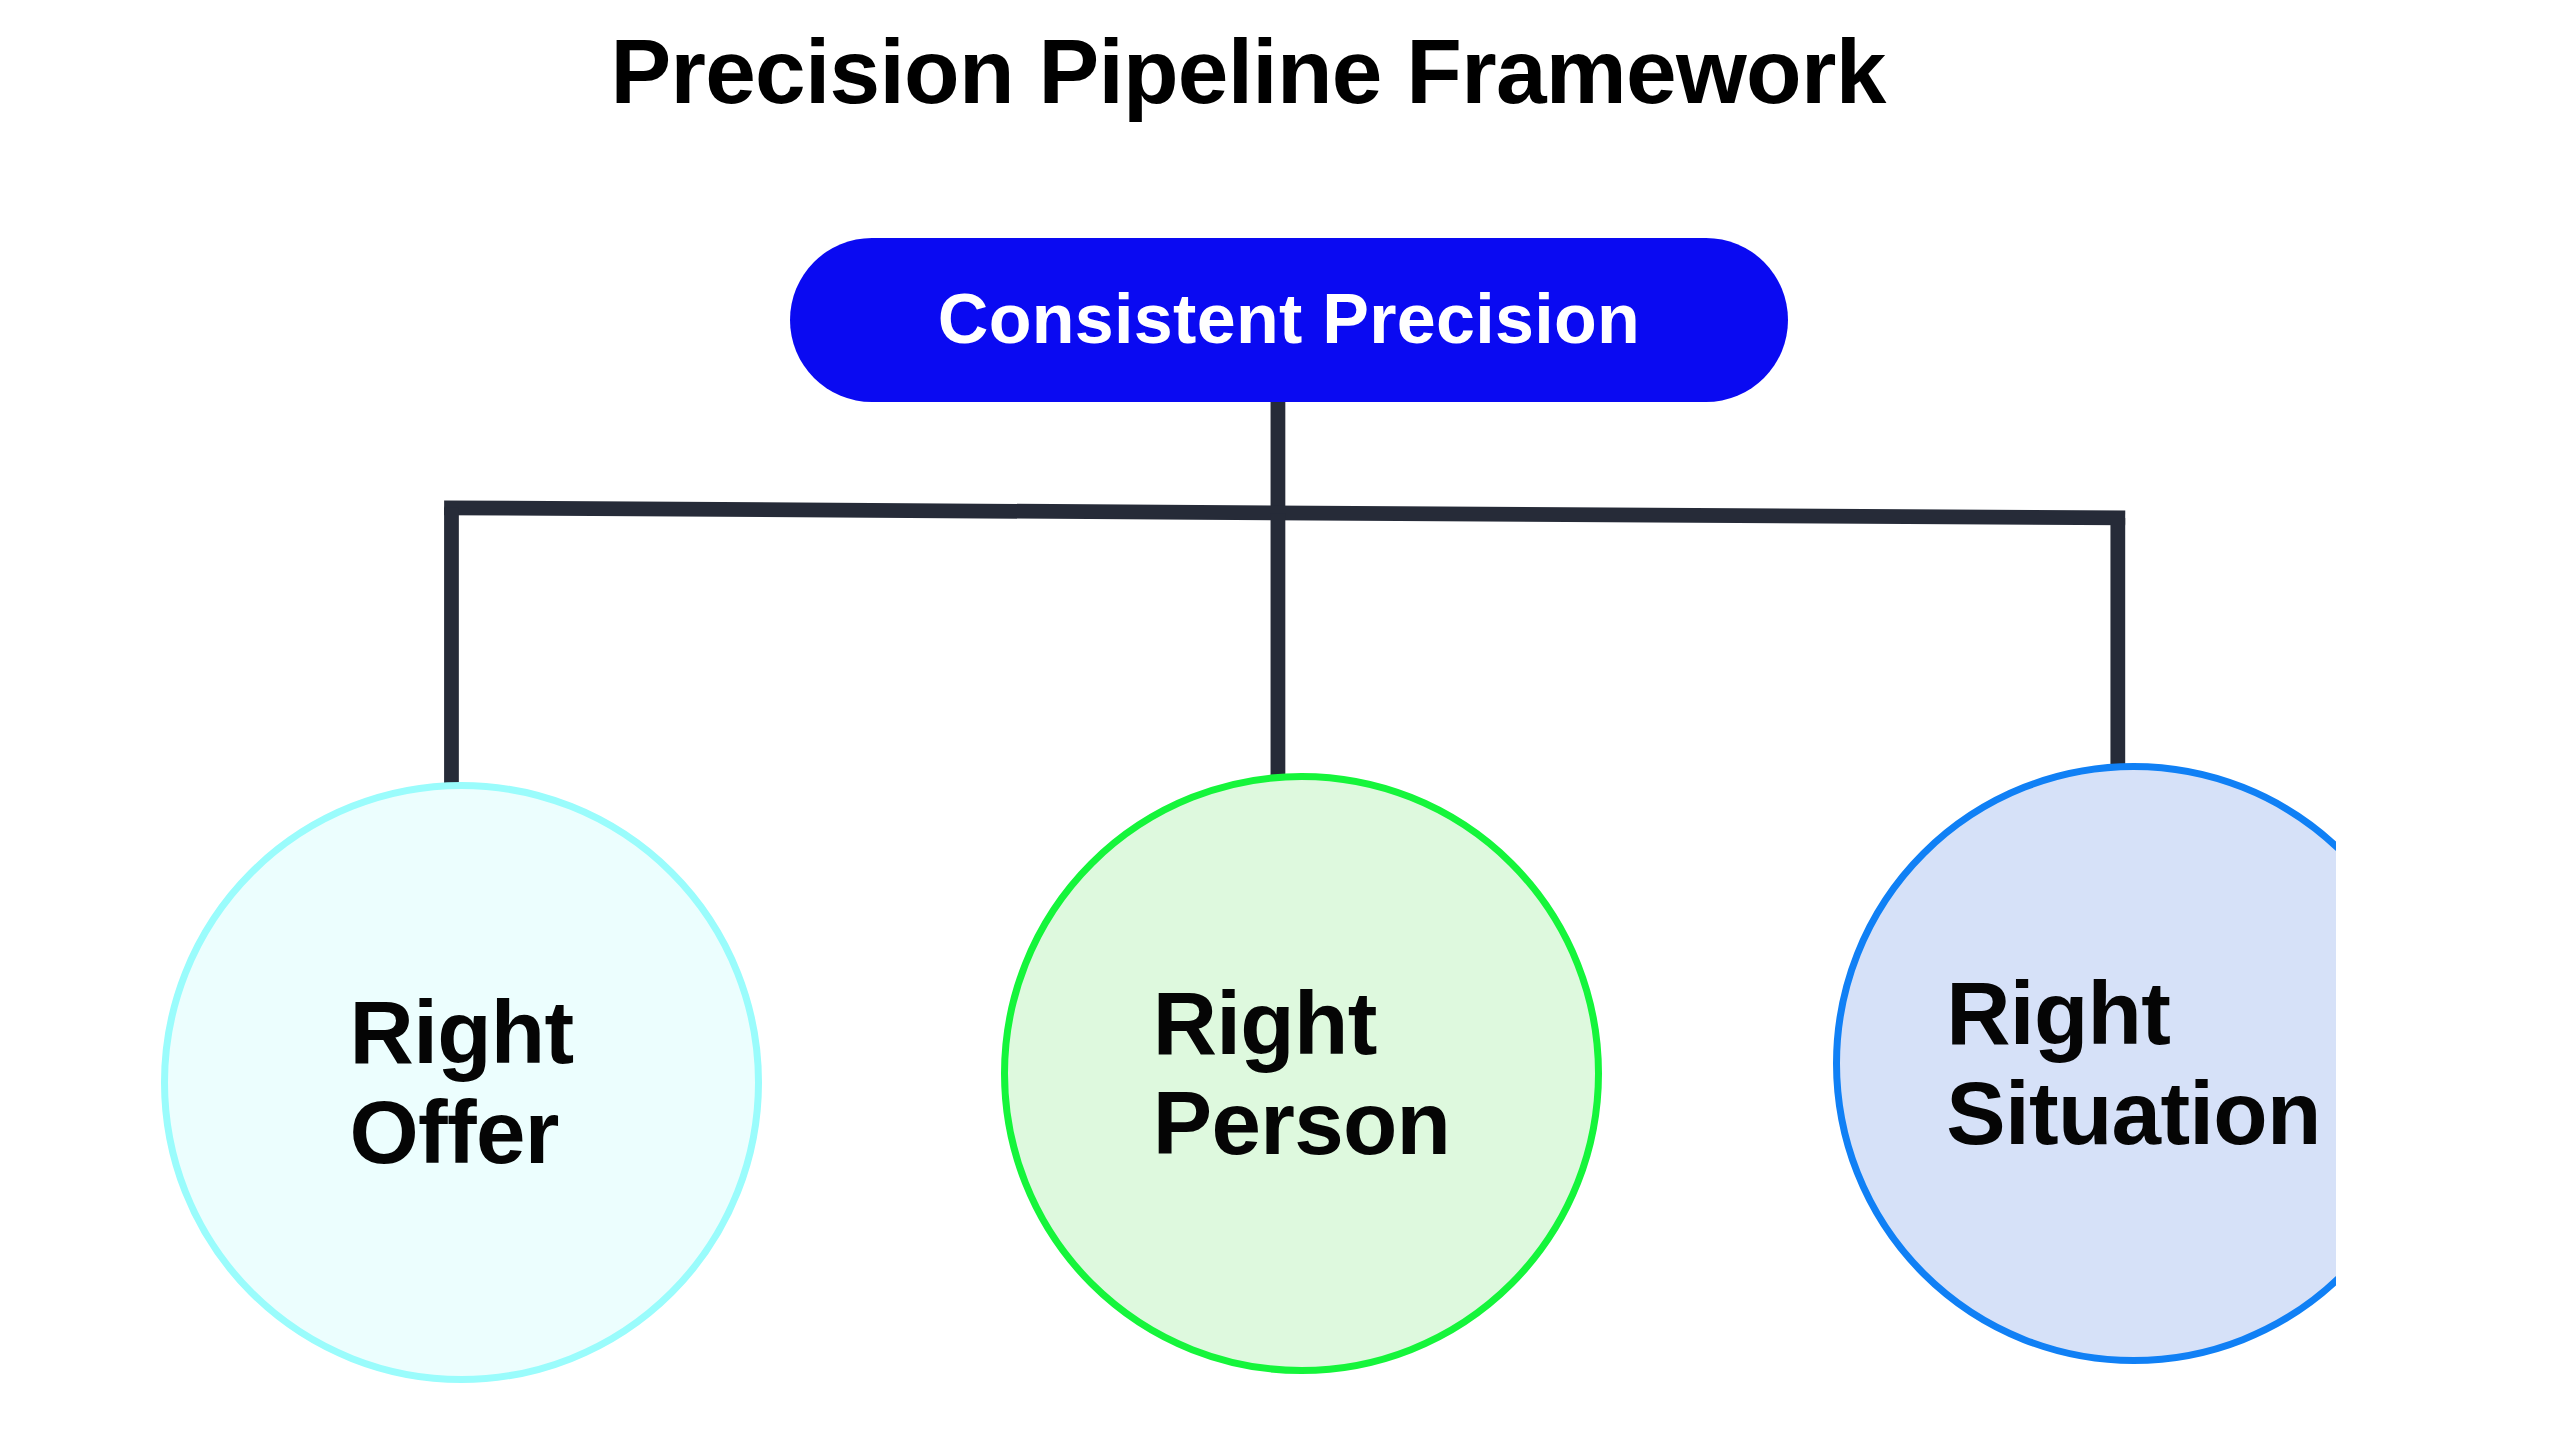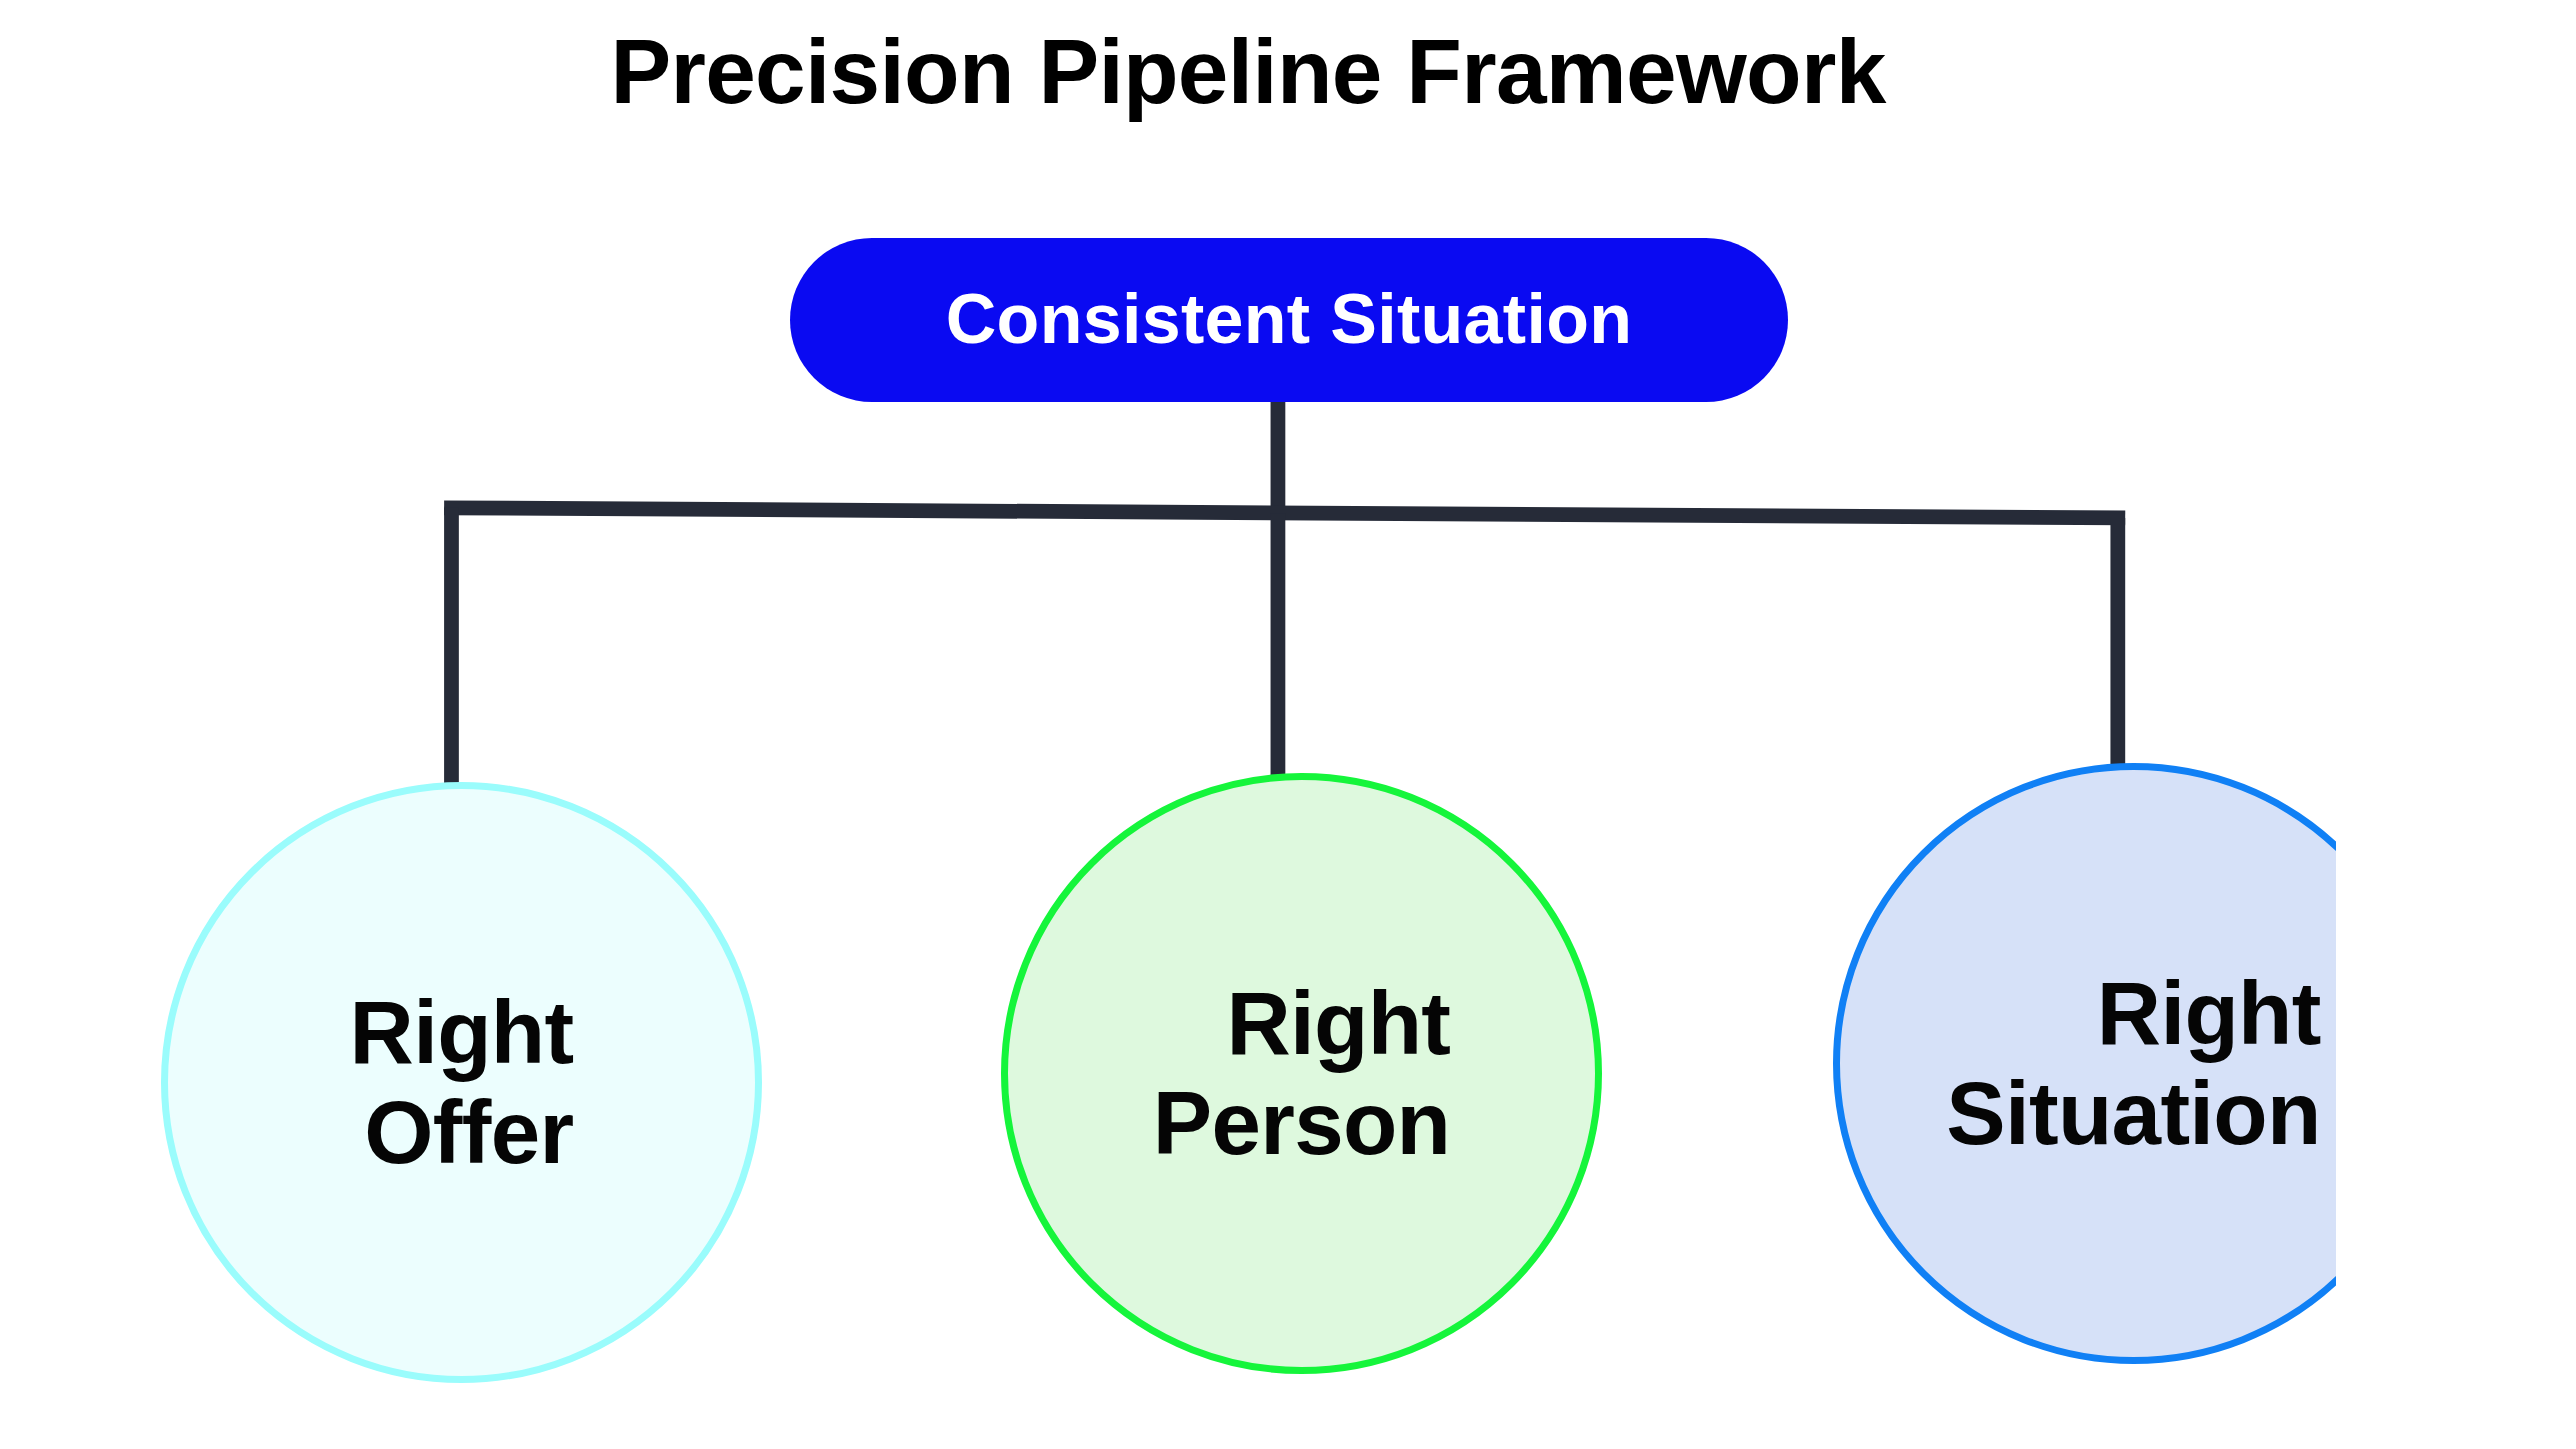--- a/index.html
+++ b/index.html
@@ -80,21 +80,21 @@
     display: flex;
     align-items: center;
     justify-content: center;
   }
   .circle-label {
     font-family: "Liberation Sans", sans-serif;
     font-size: 89px;
     font-weight: 600;
     color: #050505;
     line-height: 1.12;
-    text-align: right;
+    text-align: left;
     letter-spacing: -0.7px;
     white-space: pre-line;
     padding: 0 27px;
   }
 
   #node-offer {
     left: 161px;
     top: 782px;
     width: 601px;
     height: 601px;
@@ -132,21 +132,21 @@
     <path d="M 662 757 L 3168 772" stroke="#262B38" stroke-width="22" fill="none"></path>
 
     <path d="M 673 757 L 673 1175" stroke="#262B38" stroke-width="22" fill="none"></path>
 
     <path d="M 1905 765 L 1905 1162" stroke="#262B38" stroke-width="22" fill="none"></path>
 
     <path d="M 3157 772 L 3157 1150" stroke="#262B38" stroke-width="22" fill="none"></path>
   </svg>
 
   <div class="pill-node">
-    <span class="pill-label">Consistent Situation</span>
+    <span class="pill-label">Consistent Precision</span>
   </div>
 
   <div class="circle-node" id="node-offer">
     <span class="circle-label">Right
 Offer</span>
   </div>
 
   <div class="circle-node" id="node-person">
     <span class="circle-label">Right
 Person</span>

